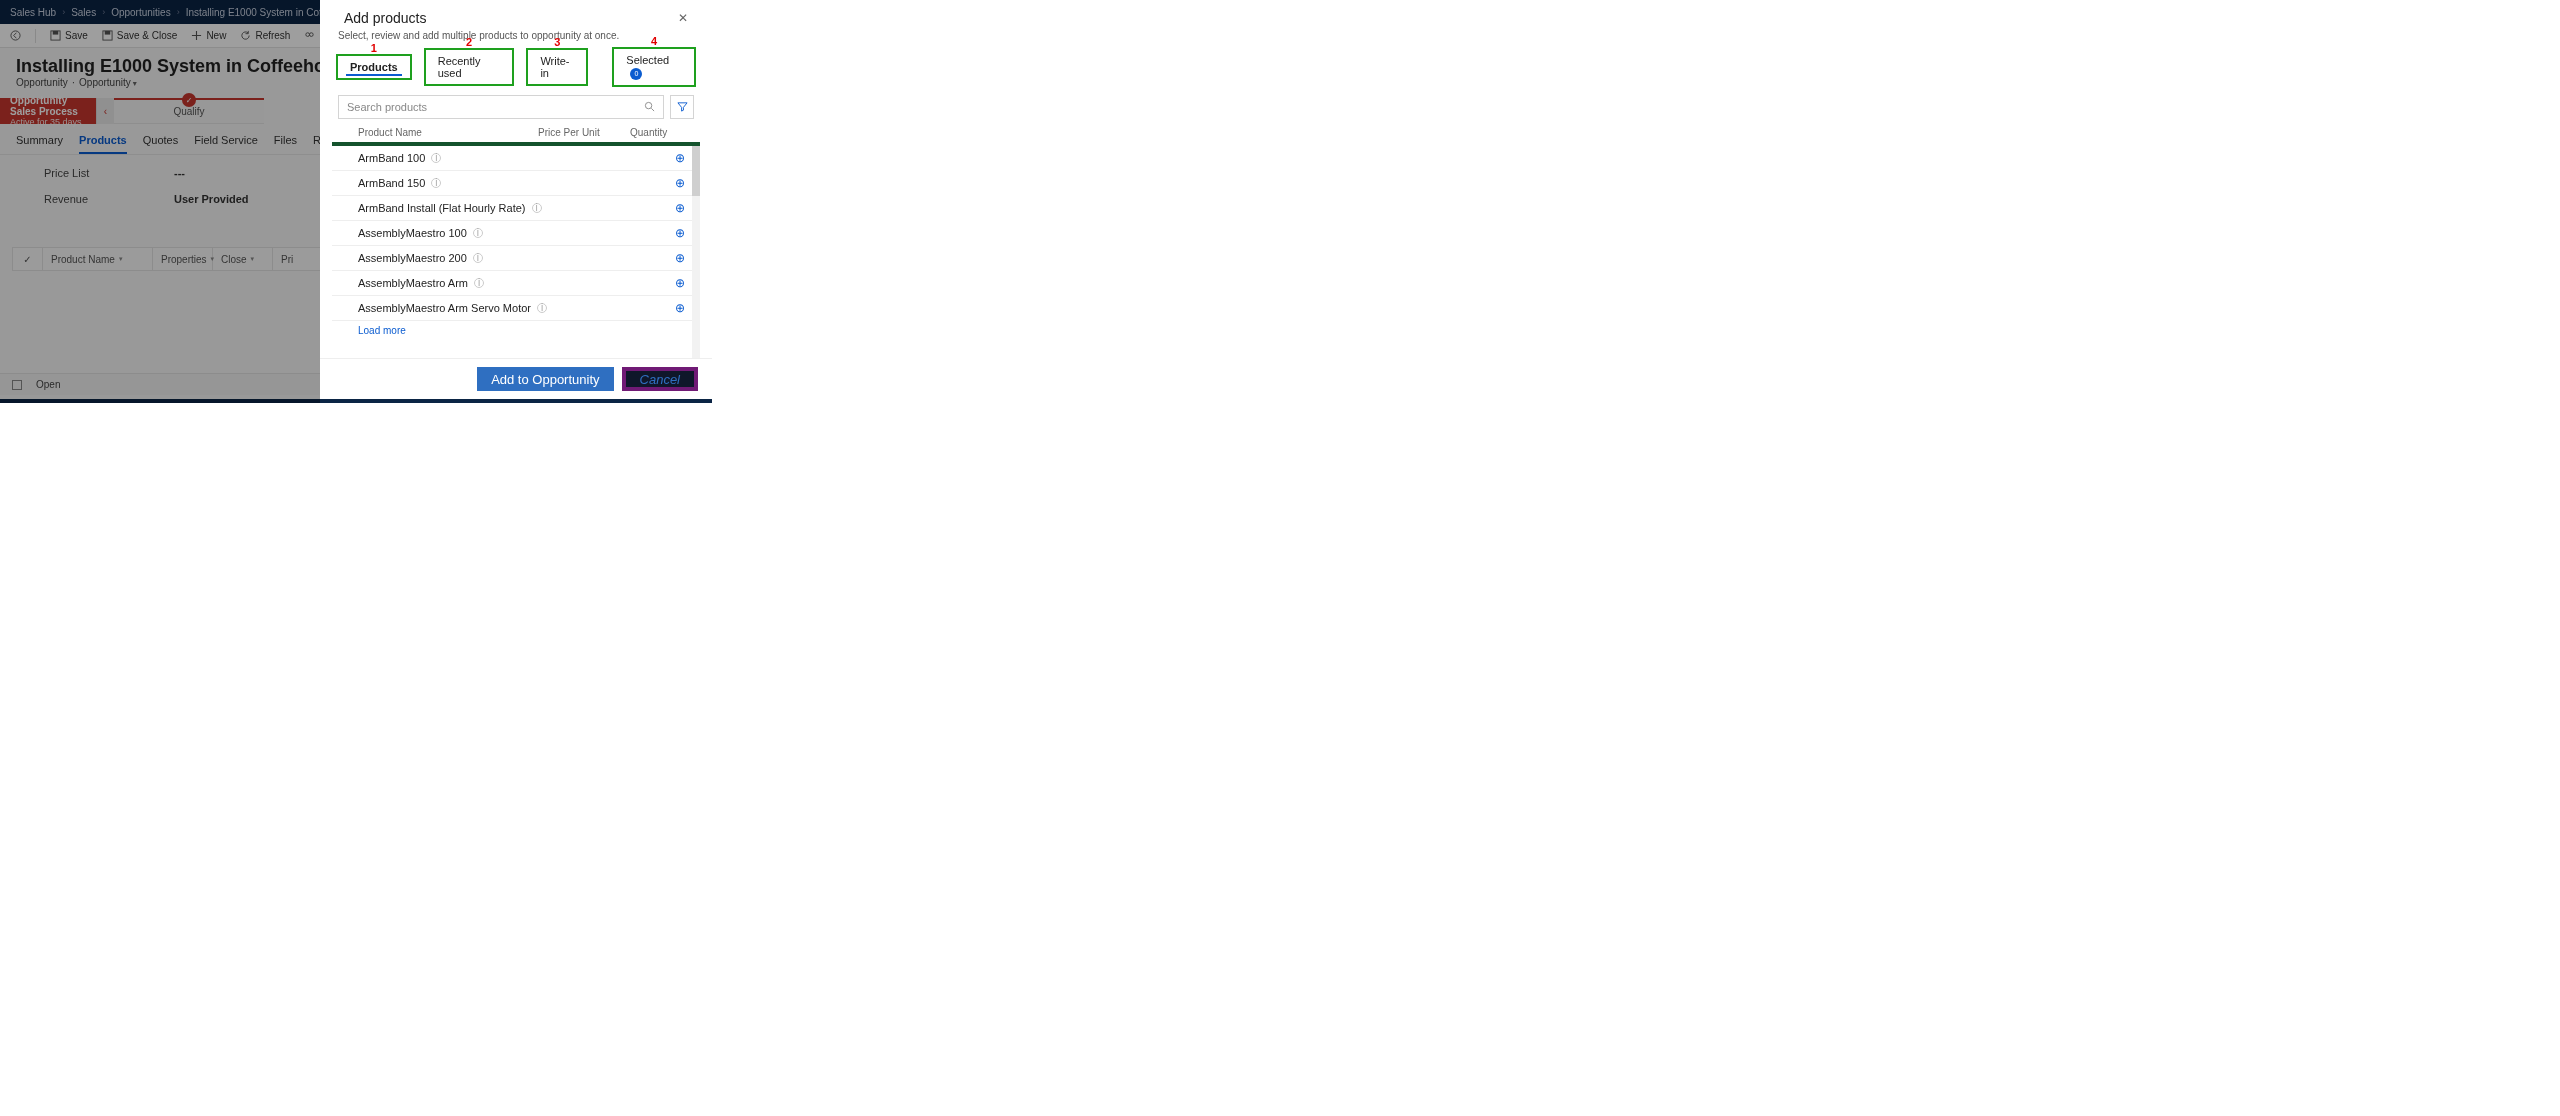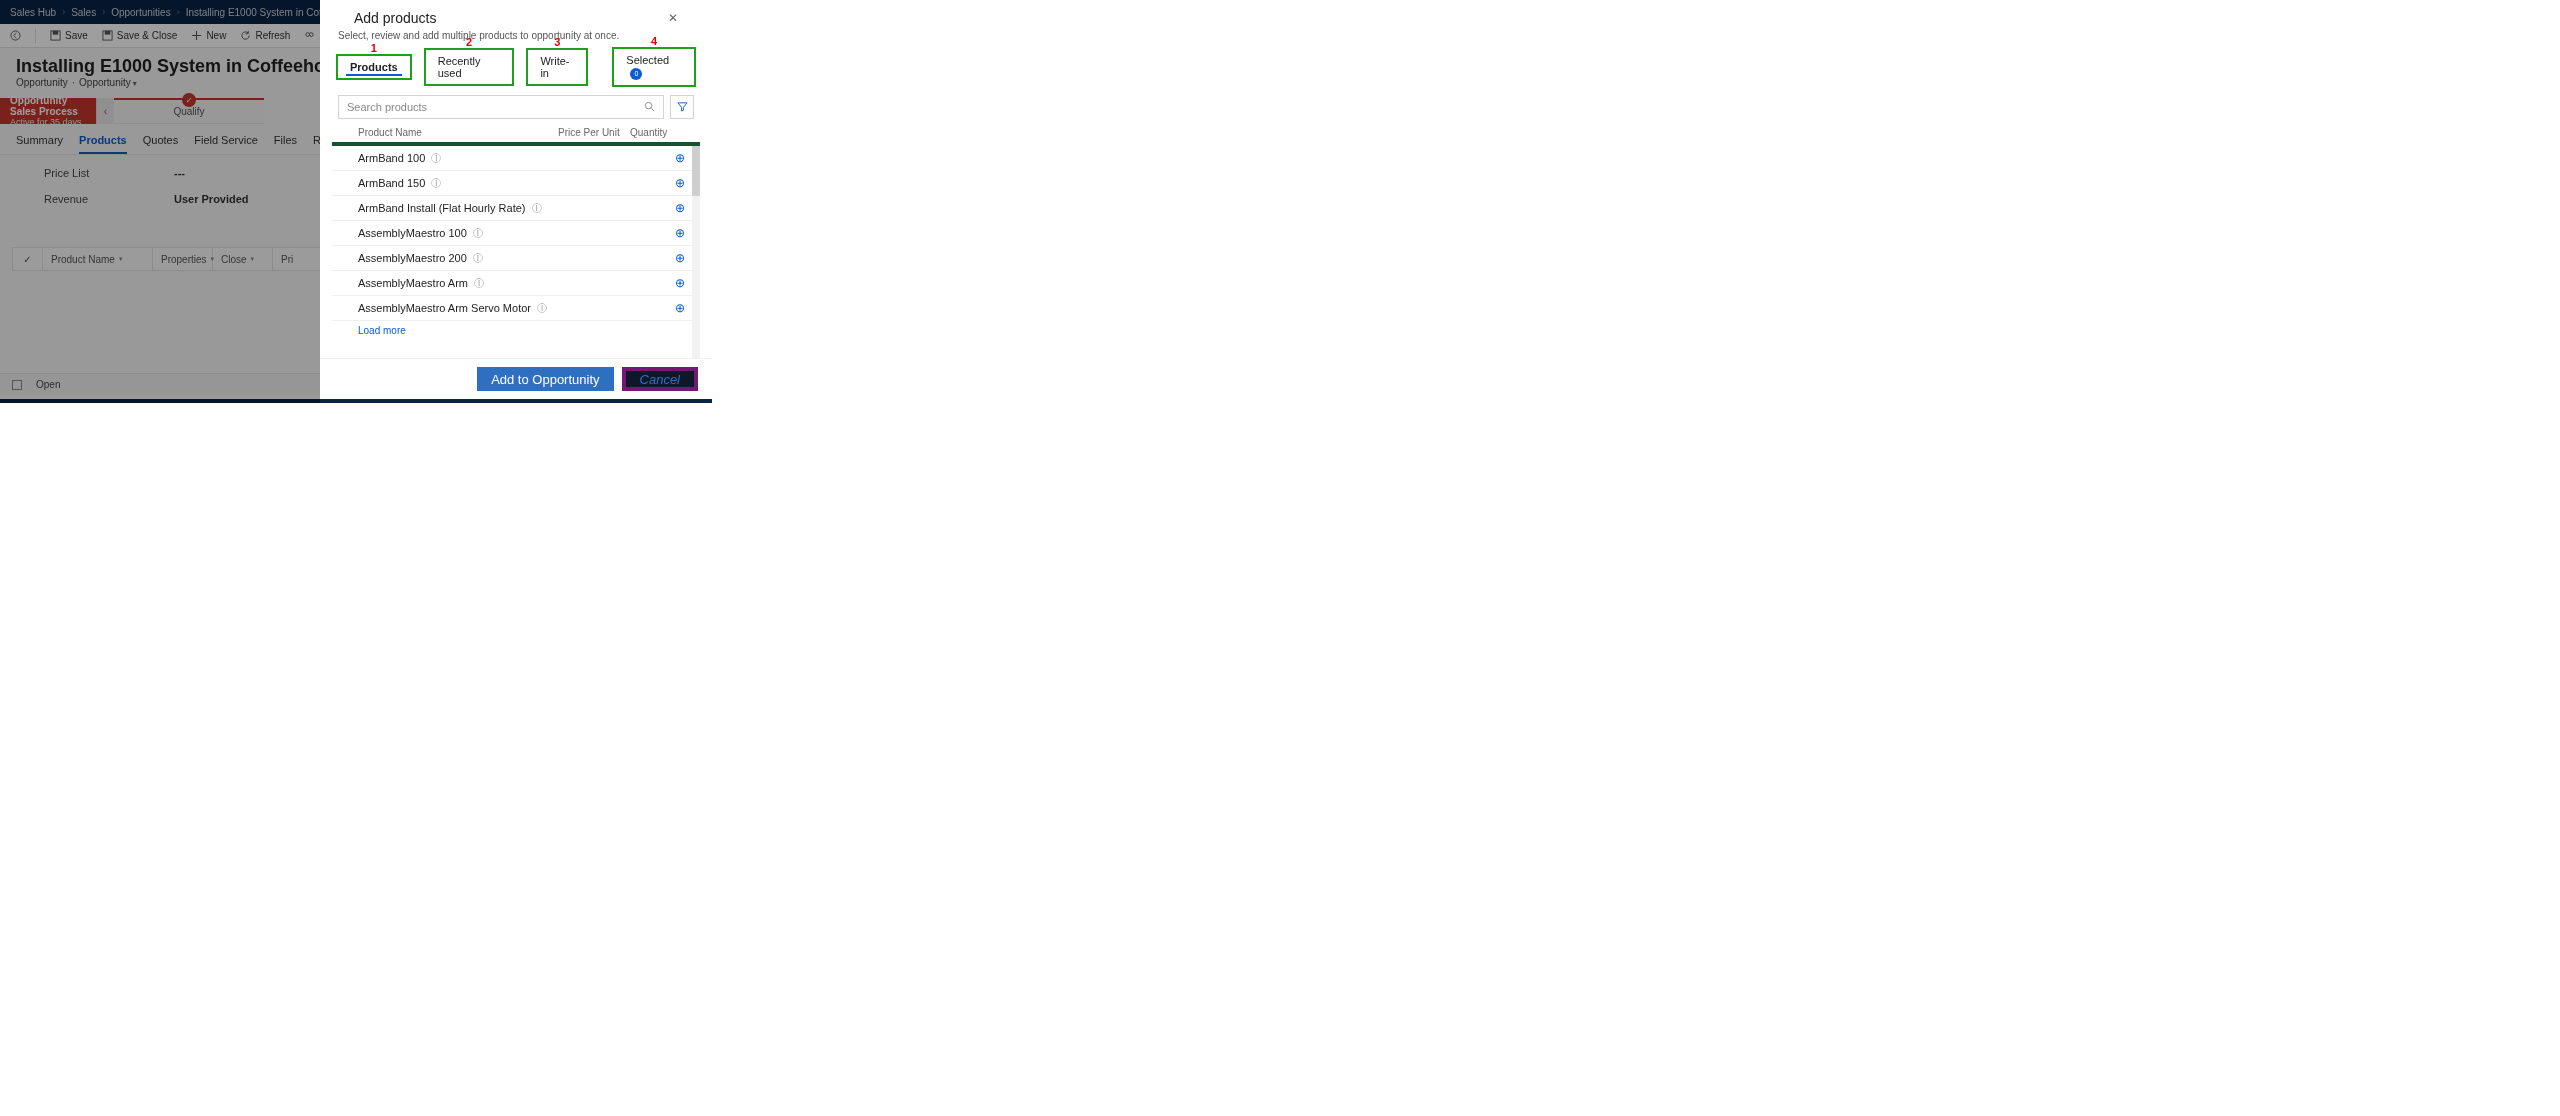--- a/index.html
+++ b/index.html
@@ -45,40 +45,40 @@
   .app-bg .gridhead .c4{flex:1;}
   .app-bg .gridhead .dd::after{content:"▾";font-size:7px;color:#888;margin-left:2px;}
 
   .app-bg .statusbar{position:absolute;bottom:4px;left:0;right:0;height:22px;background:#f3f3f3;border-top:1px solid #e3e3e3;display:flex;align-items:center;padding:0 12px;font-size:10px;color:#444;gap:14px;}
   .app-bg .statusbar .ic{width:10px;height:10px;border:1px solid #888;}
 
   .dim-overlay { position:absolute; top:0; left:0; width:712px; height:403px; background:rgba(0,0,0,0.38); pointer-events:none;}
 
   
   .panel { position:absolute; top:0; left:320px; width:392px; height:403px; background:#fff; display:flex; flex-direction:column; border-bottom:4px solid #0b2545;}
-  .panel .p-head{display:flex;align-items:center;justify-content:space-between;padding:10px 34px 4px;}
+  .panel .p-head{display:flex;align-items:center;justify-content:space-between;padding:10px 24px 4px;}
   .panel .p-title{font-size:14px;color:#222;}
   .panel .p-close{font-size:12px;color:#666;cursor:pointer;}
   .panel .p-sub{font-size:10px;color:#555;padding:0 18px 6px;}
 
   .panel .p-tabs{display:flex;align-items:center;gap:12px;padding:0 16px;}
   .panel .p-tabs .pt{border:2px solid #1ea01e;padding:5px 12px;font-size:11px;color:#222;position:relative;background:#fff;cursor:pointer;}
   .panel .p-tabs .pt.sel{font-weight:700;}
   .panel .p-tabs .pt.sel .tab-underline{position:absolute;left:8px;right:8px;bottom:2px;height:2px;background:#0b5cd0;}
   .panel .p-tabs .pt.selpill .pill{display:inline-flex;width:12px;height:12px;border-radius:50%;background:#0b5cd0;color:#fff;align-items:center;justify-content:center;font-size:7px;margin-left:4px;}
   .panel .p-tabs .spacer{flex:1;}
   .panel .p-tabs .ann{position:absolute;top:-14px;left:50%;transform:translateX(-50%);color:#e10000;font-weight:700;font-size:11px;}
 
   .panel .search-row{display:flex;gap:6px;padding:8px 18px 4px;}
   .panel .search-row .sbox{flex:1;height:24px;border:1px solid #d4d4d4;background:#fff;display:flex;align-items:center;padding:0 8px;font-size:11px;color:#888;justify-content:space-between;}
   .panel .search-row .filter{width:24px;height:24px;border:1px solid #d4d4d4;display:flex;align-items:center;justify-content:center;color:#0b5cd0;font-size:11px;}
 
   .panel .cols{display:flex;padding:4px 22px 4px 38px;font-size:10px;color:#666;}
   .panel .cols .cName{flex:1;}
-  .panel .cols .cPrice{width:72px;text-align:left;}
+  .panel .cols .cPrice{width:92px;text-align:left;}
   .panel .cols .cQty{width:60px;text-align:left;}
 
   .panel .list{flex:1;overflow:hidden;position:relative;border-top:4px solid #14532d;margin:0 12px 0 12px;}
   .panel .list .row{display:flex;align-items:center;height:25px;border-bottom:1px solid #eee;padding:0 10px 0 26px;font-size:11px;color:#222;}
   .panel .list .row .rn{flex:1;display:flex;align-items:center;gap:6px;}
   .panel .list .row .info{color:#aaa;font-size:10px;border:1px solid #ccc;border-radius:50%;width:10px;height:10px;display:inline-flex;align-items:center;justify-content:center;line-height:1;}
   .panel .list .row .add{color:#0b5cd0;font-size:12px;width:20px;text-align:center;cursor:pointer;}
   .panel .list .scroll{position:absolute;right:0;top:0;width:8px;height:100%;background:#f2f2f2;}
   .panel .list .scroll .thumb{position:absolute;top:0;width:8px;height:50px;background:#cfcfcf;}
   .panel .list .scroll .arrow{position:absolute;width:8px;height:8px;font-size:7px;color:#888;display:flex;align-items:center;justify-content:center;}

